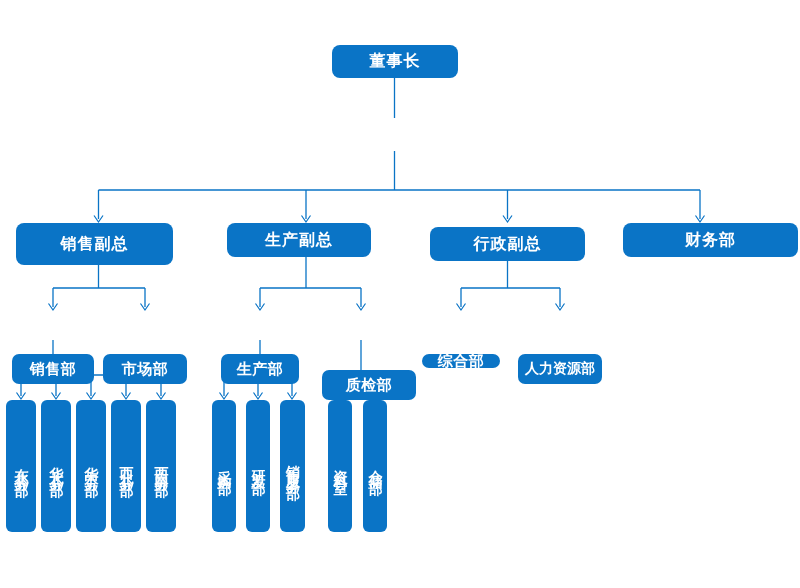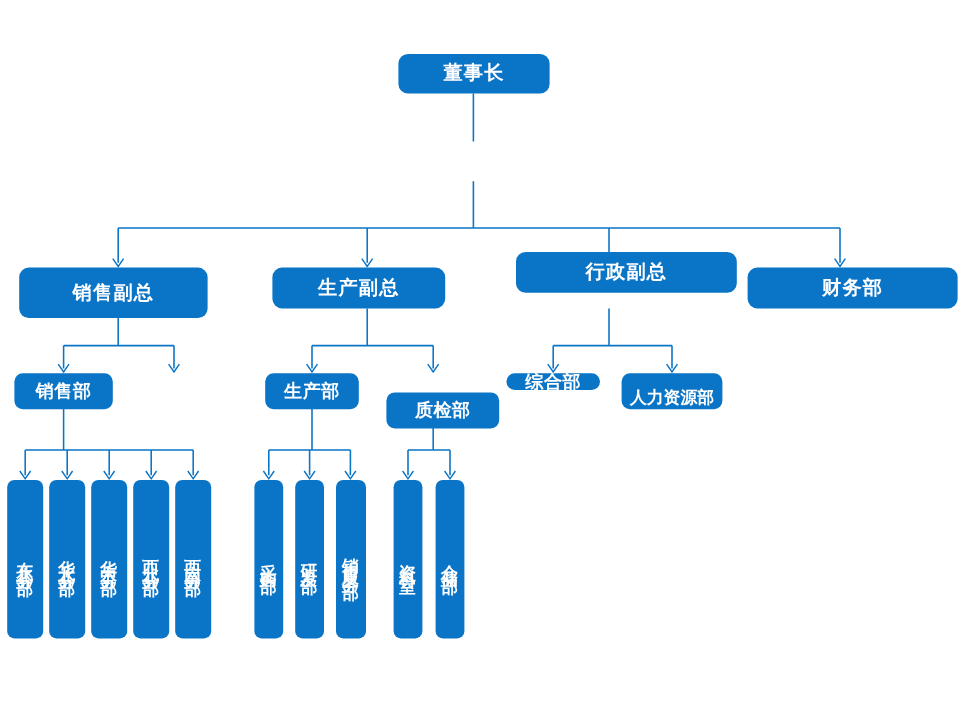--- a/index.html
+++ b/index.html
@@ -31,23 +31,24 @@
     background: var(--node-fill, #0a74c6);
     color: var(--node-text, #ffffff);
     display: flex;
     align-items: center;
     justify-content: center;
     border-radius: 8px;
     font-size: 16px;
     font-weight: 600;
     letter-spacing: 1px;
     white-space: nowrap;
+    font-family: Liberation Mono, monospace;
   }
-  .node.lvl4 { border-radius: 7px; font-size: 15px; letter-spacing: 0.5px; }
-  .node.lvl4.tight { font-size: 14px; letter-spacing: 0; align-items: flex-end; }
+  .node.lvl4 { border-radius: 7px; font-size: 15px; letter-spacing: 0.5px; margin-top: 43px; }
+  .node.lvl4.tight { font-size: 14px; letter-spacing: 0; }
   .node.vnode { border-radius: 6px; font-size: 14px; font-weight: 600; letter-spacing: 0; }
   .node.vnode .lbl {
     writing-mode: vertical-rl;
     text-orientation: upright;
     letter-spacing: 5px;
     line-height: 1;
   }
 </style>
 </head>
 <body>
@@ -98,29 +99,32 @@
     <span class="lbl">董事长</span>
   </div>
 
 
   <div class="node" style="left:16px;top:223px;width:157px;height:42px">
     <span class="lbl">销售副总</span>
   </div>
   <div class="node" style="left:227px;top:223px;width:144px;height:34px">
     <span class="lbl">生产副总</span>
   </div>
-  <div class="node" style="left:430px;top:210px;width:184px;height:34px">
+  <div class="node" style="left:430px;top:227px;width:155px;height:34px">
     <span class="lbl">行政副总</span>
   </div>
   <div class="node" style="left:623px;top:223px;width:175px;height:34px">
     <span class="lbl">财务部</span>
   </div>
 
   <div class="node lvl4" style="left:12px;top:311px;width:82px;height:30px">
     <span class="lbl">销售部</span>
+  </div>
+  <div class="node lvl4" style="left:103px;top:311px;width:84px;height:30px">
+    <span class="lbl">市场部</span>
   </div>
   <div class="node lvl4" style="left:221px;top:311px;width:78px;height:30px">
     <span class="lbl">生产部</span>
   </div>
   <div class="node lvl4" style="left:322px;top:327px;width:94px;height:30px">
     <span class="lbl">质检部</span>
   </div>
   <div class="node lvl4" style="left:422px;top:311px;width:78px;height:14px">
     <span class="lbl">综合部</span>
   </div>

